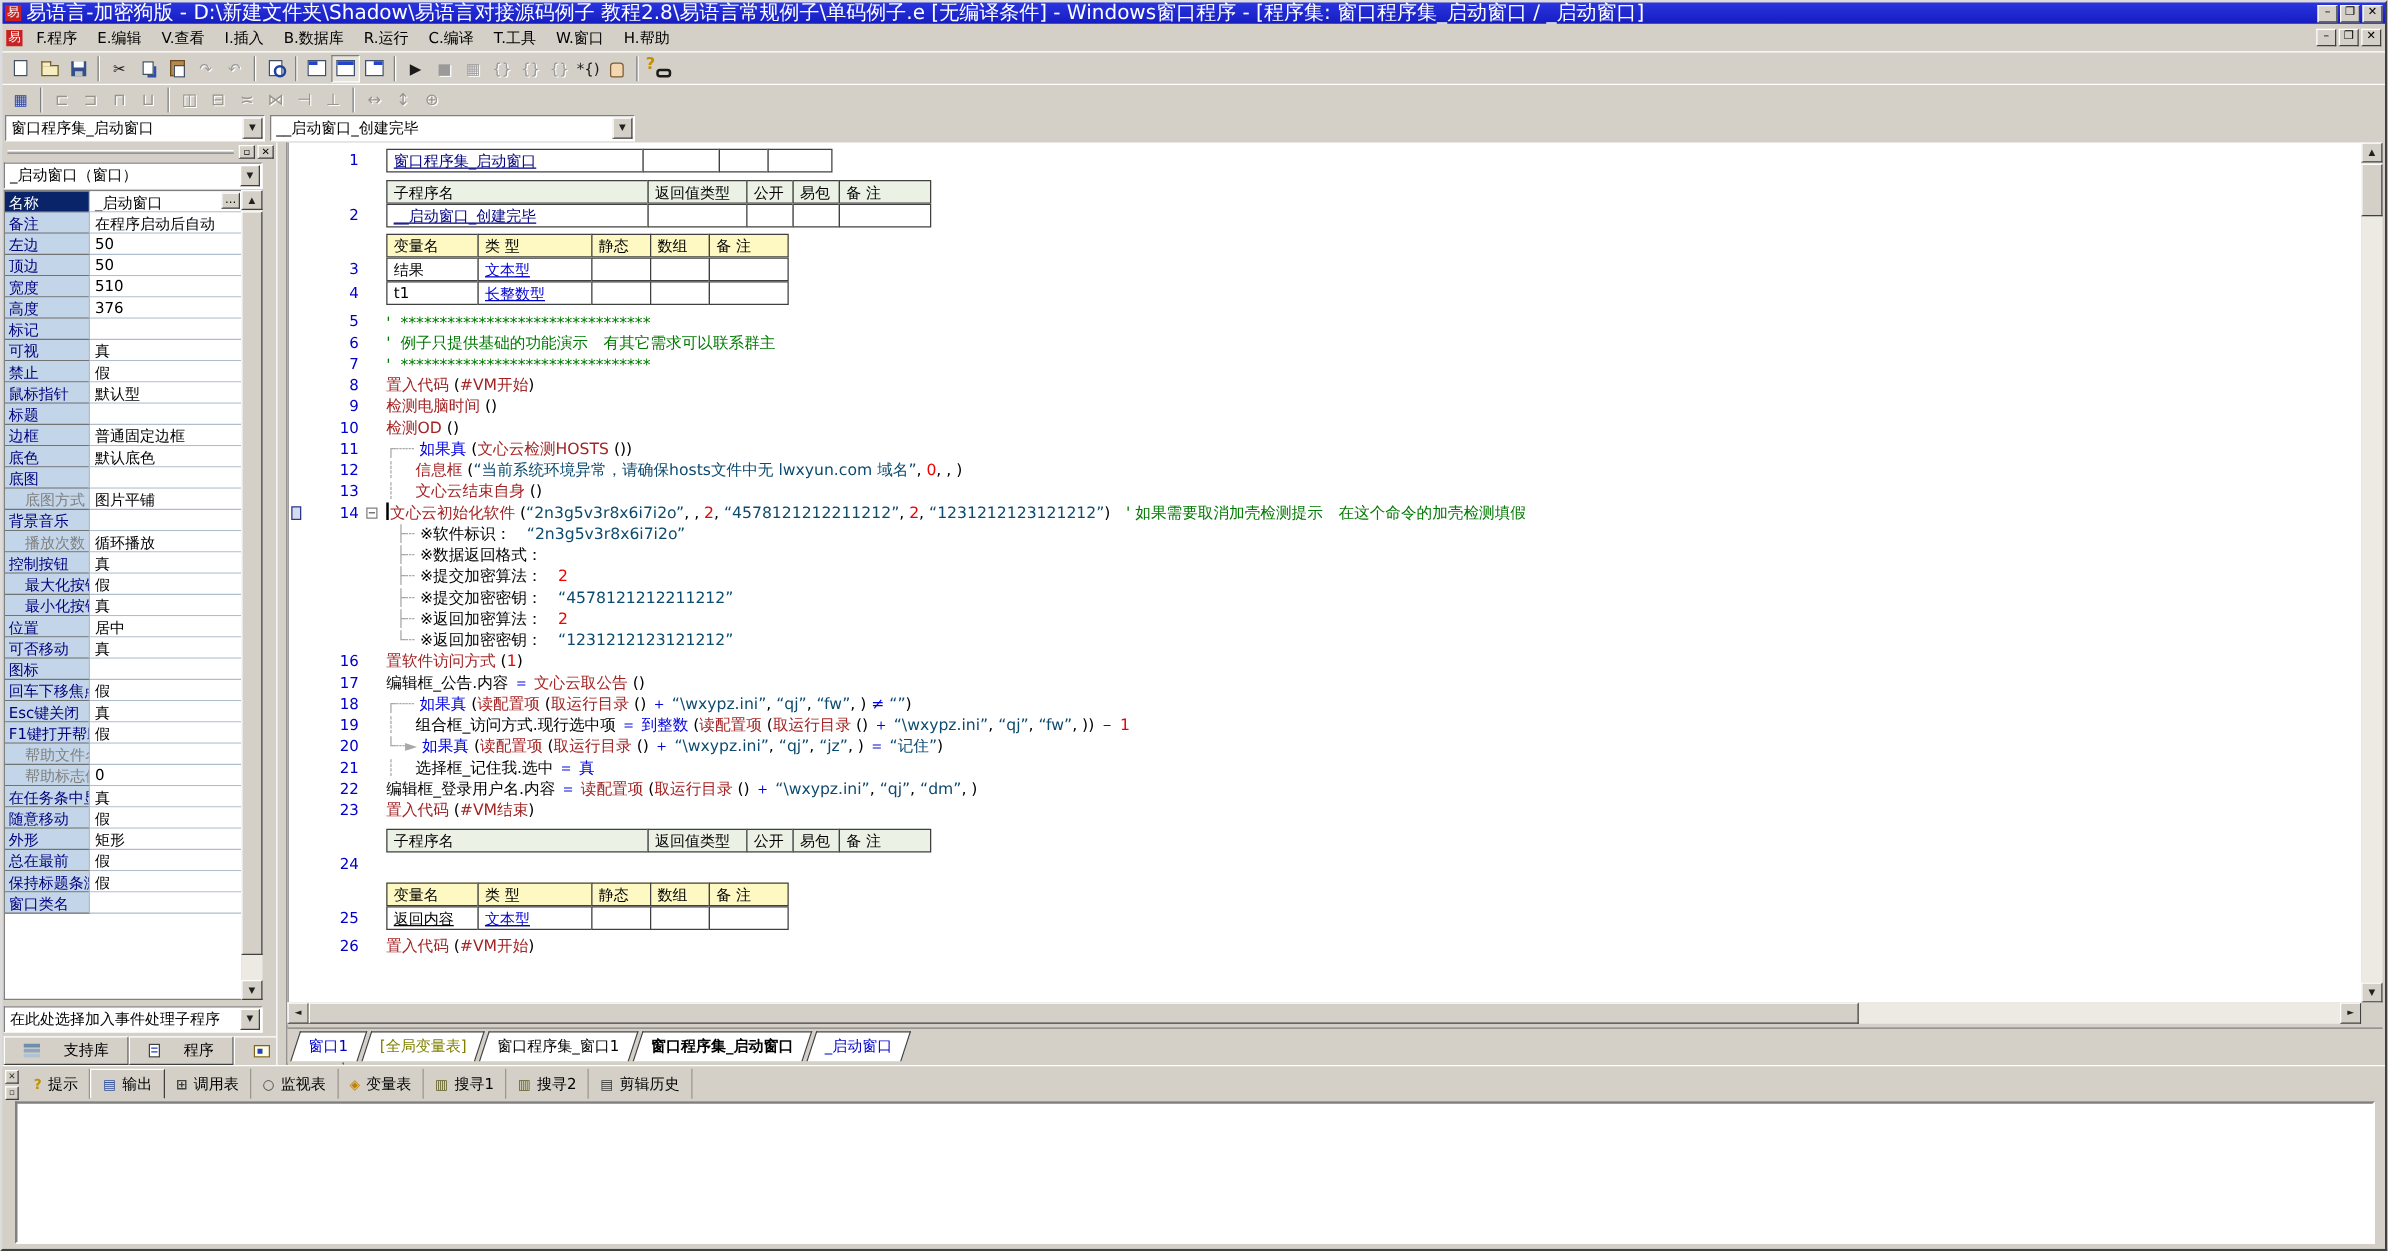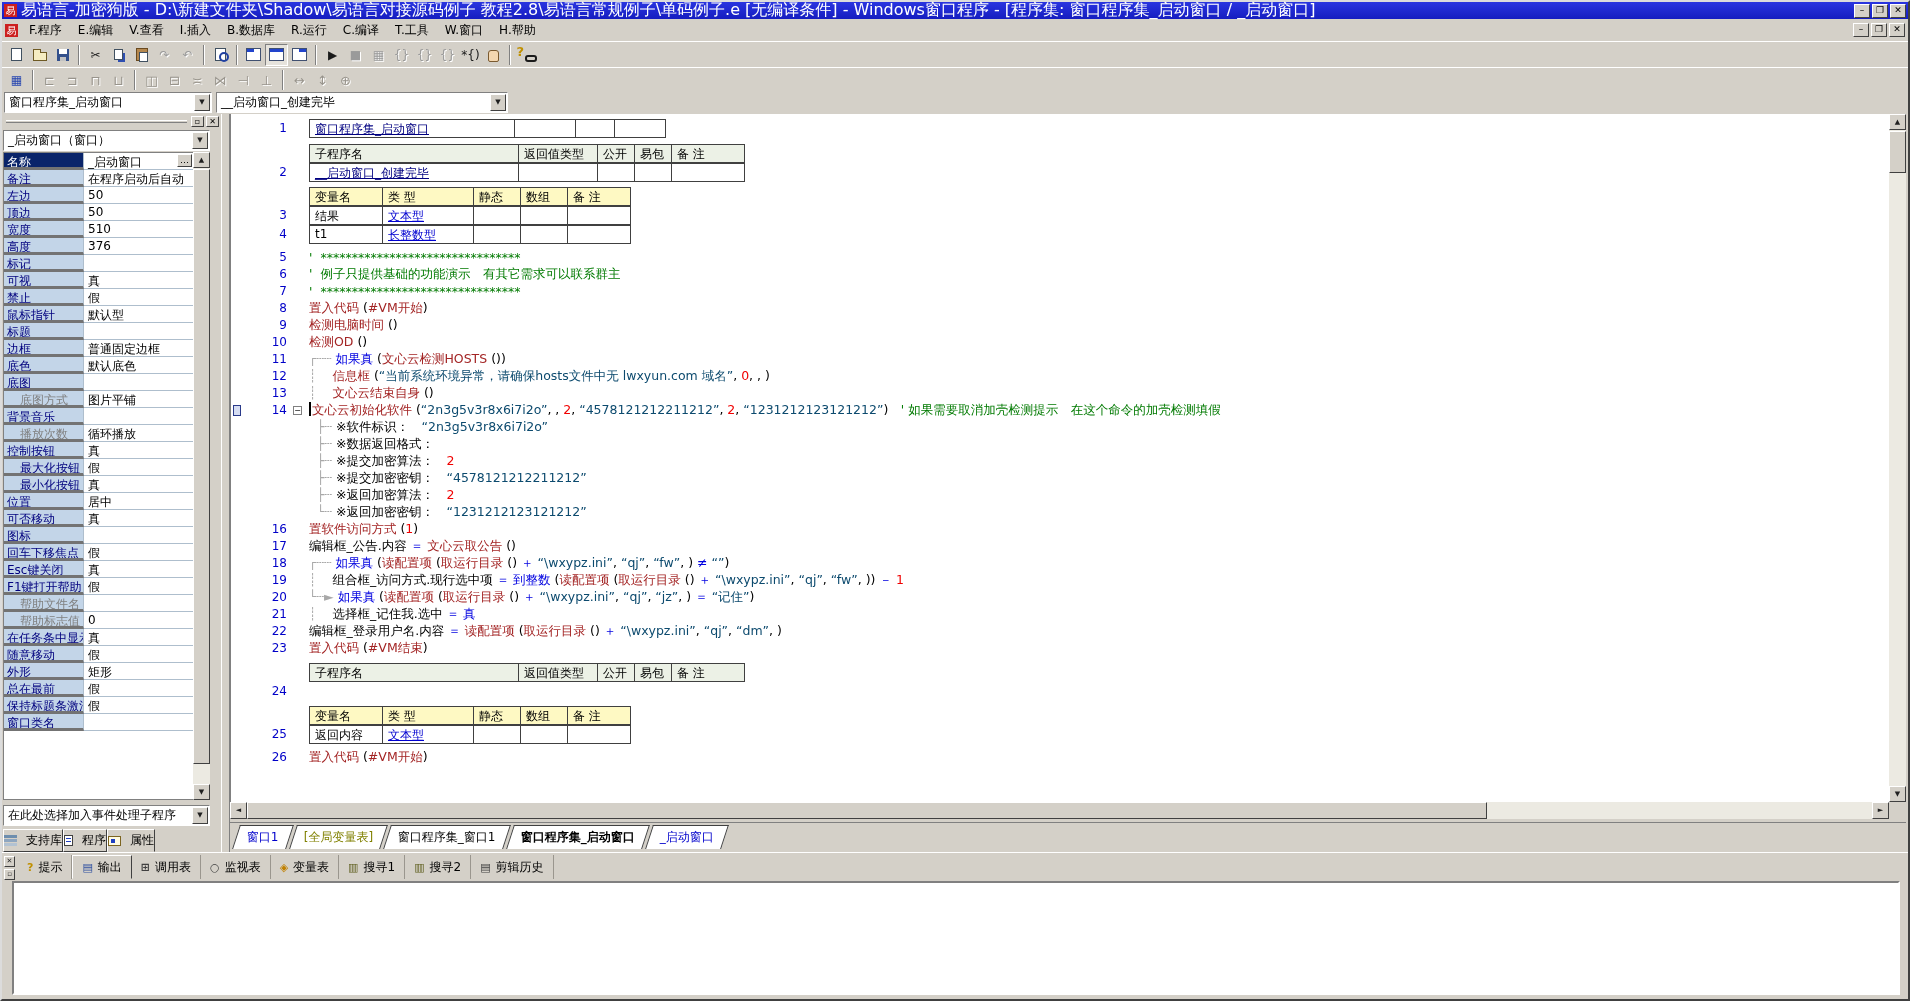--- a/index.html
+++ b/index.html
@@ -51,31 +51,31 @@
 #combo-module{left:2px;top:90px;width:208px}
 #combo-event{left:214px;top:90px;width:292px}
 
 #proppanel{position:absolute;left:0;top:112px;width:219px;height:738px}
 #prop-minibar{position:absolute;left:0;top:0;width:219px;height:14px;background:#d4d0c8;display:flex;align-items:center}
 #prop-minibar .grip{flex:1;height:3px;margin:0 4px;border-top:1px solid #fff;border-bottom:1px solid #808080}
 .minibtn{width:13px;height:11px;background:#d4d0c8;border:1px solid;border-color:#fff #404040 #404040 #fff;font-size:8px;line-height:9px;text-align:center;margin-right:2px}
 #combo-propsel{left:1px;top:16px;width:207px}
 #propgrid{position:absolute;left:1px;top:38px;width:190px;height:648px;background:#fff;border:1px solid #808080;border-right:none;overflow:hidden}
 .prow{display:flex;height:17px}
-.plabel{width:80px;background:#c3d5e8;color:#00007e;padding:1px 0 0 3px;border-bottom:3px solid #737373;border-right:1px solid #aebecd;white-space:nowrap;overflow:hidden}
+.plabel{width:68px;background:#c3d5e8;color:#00007e;padding:1px 0 0 3px;border-bottom:1px solid #737373;border-right:1px solid #aebecd;white-space:nowrap;overflow:hidden}
 .pvalue{flex:1;background:#fff;color:#000;padding:1px 0 0 4px;border-bottom:1px solid #aebecd;white-space:nowrap;overflow:hidden;position:relative}
 .prow.sel .plabel{background:#0a246a;color:#fff}
 .plabel.gray{color:#808080}.plabel.ind{padding-left:16px}
 .pellip{position:absolute;right:1px;top:1px;width:15px;height:13px;background:#d4d0c8;border:1px solid;border-color:#fff #404040 #404040 #fff;font-size:9px;line-height:10px;text-align:center;color:#000}
 #propscroll{position:absolute;left:191px;top:38px;width:17px;height:648px;background:#eceae2}
 .sbtn{position:absolute;left:0;width:17px;height:16px;background:#d4d0c8;border:1px solid;border-color:#fff #404040 #404040 #fff;font-size:7px;color:#202020;text-align:center;line-height:14px}
 .sthumb{position:absolute;left:0;width:17px;background:#d4d0c8;border:1px solid;border-color:#fff #404040 #404040 #fff}
 #combo-evsel{left:1px;top:691px;width:207px}
 #proptabs{position:absolute;left:1px;top:715px;height:23px;display:flex}
-.ptab{display:flex;align-items:center;gap:9px;padding:2px 0;background:#d4d0c8;border:1px solid;border-color:#fff #404040 #404040 #fff;white-space:nowrap}
+.ptab{display:flex;align-items:center;gap:19px;padding:2px 15px;background:#d4d0c8;border:1px solid;border-color:#fff #404040 #404040 #fff;white-space:nowrap}
 .ptab.active{border-bottom-color:#d4d0c8;height:23px}
 .i-layers{width:13px;height:3px;background:#6e8eae;box-shadow:0 4px 0 #8ea6c0,0 8px 0 #b2c2d2;margin-bottom:8px}
 .i-page{width:9px;height:11px;background:#fff;border:1px solid #404040;position:relative}
 .i-page::after{content:"";position:absolute;left:1px;top:2px;width:5px;height:1px;background:#2040c0;box-shadow:0 3px 0 #2040c0}
 .i-prop{width:13px;height:10px;background:#fffbe2;border:1px solid #7c6420;position:relative}
 .i-prop::after{content:"";position:absolute;left:2px;top:2px;width:4px;height:4px;background:#2040c0}
 #splitter{position:absolute;left:219px;top:112px;width:9px;height:738px;background:#d4d0c8;border-left:1px solid #fff;border-right:1px solid #808080}
 
 #editor{position:absolute;left:228px;top:112px;right:2px;height:706px;background:#d4d0c8}
 #codearea{position:absolute;left:0;top:0;right:17px;height:688px;background:#fff;border-left:1px solid #808080;overflow:hidden;padding-top:5px}
@@ -711,21 +711,21 @@
               <div class="tcell" style="width: 48px;">静态</div>
               <div class="tcell" style="width: 48px;">数组</div>
               <div class="tcell" style="width: 64px;">备 注</div>
             </div>
           </div>
         </div>
         <div class="edrow" style="height: 19px;">
           <div class="lnumwrap">
             <span class="lnum">25</span>
           </div>
-          <div style="margin-top: -1px;">
+          <div style="margin-top: -1px; text-decoration: underline;">
             <div class="trow">
               <div class="tcell" style="width: 74px;">返回内容</div>
               <div class="tcell typelink" style="width: 92px;">文本型</div>
               <div class="tcell" style="width: 48px;"></div>
               <div class="tcell" style="width: 48px;"></div>
               <div class="tcell" style="width: 64px;"></div>
             </div>
           </div>
         </div>
         <div style="height: 5px;"></div>

